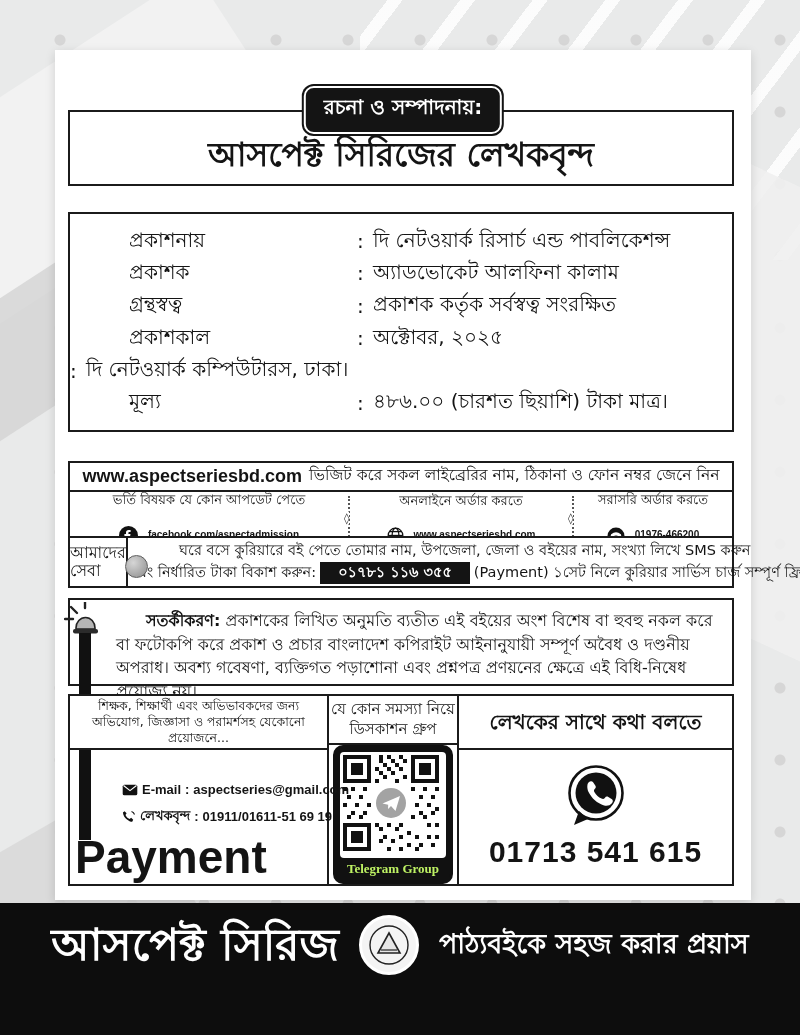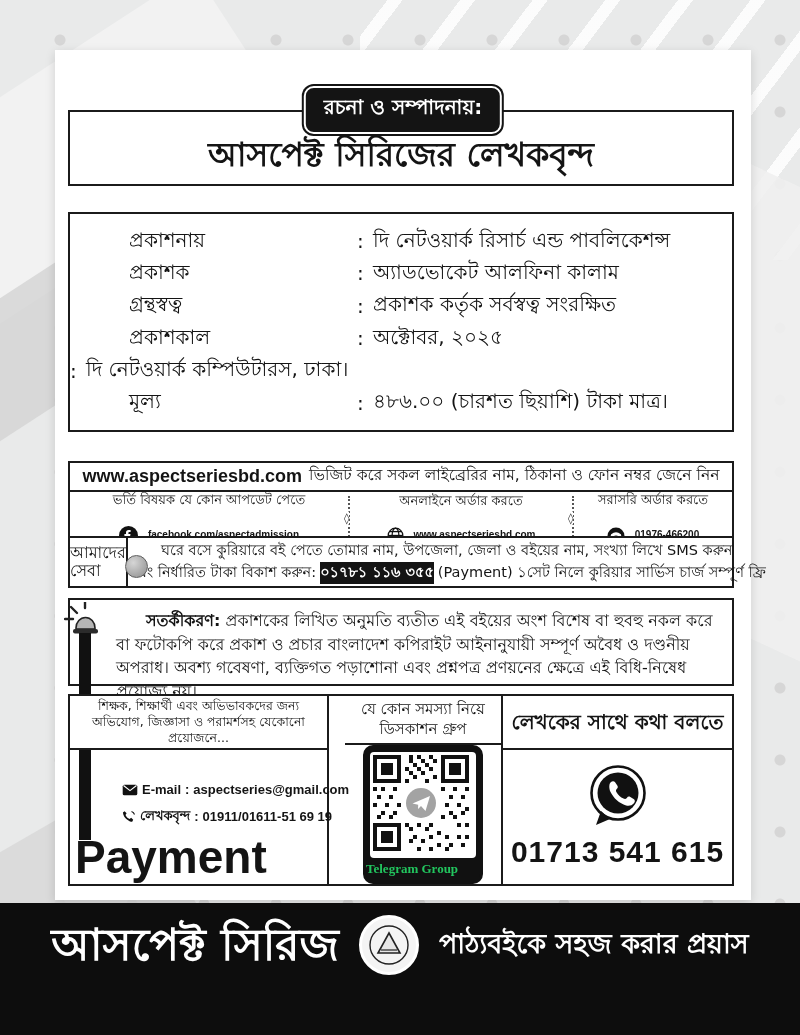--- a/index.html
+++ b/index.html
@@ -50,51 +50,51 @@
              background:#fff;color:#333;font-size:11px;line-height:1;padding:1px 0;}
 
   
   .sms-box{top:486px;height:52px;display:flex;}
   .sms-label{width:66px;border-right:2px solid #1b1b1b;display:flex;flex-direction:column;
              align-items:flex-start;justify-content:center;font-size:16px;line-height:1.12;box-sizing:border-box;}
   .coin{position:absolute;left:55px;top:17px;width:23px;height:23px;border-radius:50%;z-index:2;
         background:radial-gradient(circle at 35% 32%,#d6d6d6,#8c8c8c);border:1px solid #5e5e5e;box-sizing:border-box;}
   .sms-body{flex:1;display:flex;flex-direction:column;align-items:center;justify-content:center;
             font-size:14.5px;line-height:1.5;text-align:center;}
-  .hl-num{background:#141414;color:#fff;font-weight:bold;padding:0 0;}
+  .hl-num{background:#141414;color:#fff;font-weight:bold;padding:0 18px;}
   .sms-line2{display:flex;align-items:center;gap:4px;flex-wrap:nowrap;white-space:nowrap;}
 
   
   .warn-box{top:548px;height:88px;padding:9px 10px 0 46px;font-size:16px;line-height:1.48;}
   .warn-p{margin:0;text-indent:30px;}
   .warn-title{font-weight:bold;}
   .siren{position:absolute;left:-6px;top:2px;}
 
   
   .bottom-box{top:644px;height:192px;display:flex;}
   .bcol{display:flex;flex-direction:column;box-sizing:border-box;}
   .bcol1{width:259px;border-right:2px solid #1b1b1b;}
-  .bcol2{width:158px;border-right:2px solid #1b1b1b;margin-left:16px;}
+  .bcol2{width:130px;border-right:2px solid #1b1b1b;}
   .bcol3{flex:1;}
   .bhead{height:54px;border-bottom:2px solid #1b1b1b;display:flex;flex-direction:column;
          align-items:center;justify-content:center;text-align:center;box-sizing:border-box;line-height:1.3;}
   .bhead1{font-size:12.5px;}
   .bhead2{font-size:15px;}
   .bhead3{font-size:20px;font-weight:bold;}
   .b1body{position:relative;flex:1;}
   .hbar{position:absolute;left:9px;top:0;width:12px;height:90px;background:#111;}
   .erow{position:absolute;left:52px;display:flex;align-items:center;gap:4px;
         font-size:13px;font-weight:bold;font-family:"Liberation Sans",sans-serif;white-space:nowrap;}
   .erow1{top:32px;} .erow2{top:56px;}
   .helpline{position:absolute;left:5px;bottom:4px;font-size:46px;font-weight:bold;
             font-family:"Liberation Sans",sans-serif;letter-spacing:0px;line-height:1;}
   .b2body{flex:1;display:flex;align-items:center;justify-content:center;}
   .qr-frame{width:114px;background:#111;border:3px solid #111;border-radius:10px;overflow:hidden;}
   .qr-white{background:#fff;margin:4px 4px 0;padding:3px;border-radius:4px;}
-  .qr-label{color:#22c55e;font-family:"Liberation Serif",serif;font-weight:bold;
+  .qr-label{color:#bef264;text-align:center;font-family:"Liberation Serif",serif;font-weight:bold;
             font-size:13px;padding:3px 0 4px;}
   .b3body{flex:1;display:flex;flex-direction:column;align-items:center;justify-content:center;gap:8px;}
   .wa-number{font-size:30px;font-weight:bold;font-family:"Liberation Sans",sans-serif;letter-spacing:1px;}
 
   
   .footer{position:absolute;left:0;top:903px;width:800px;height:132px;background:#0d0d0d;color:#fff;}
   .fwrap{display:flex;align-items:center;justify-content:center;gap:20px;padding-top:12px;}
   .fbrand{font-size:44px;font-weight:bold;line-height:1.2;}
   .flogo{width:54px;height:54px;border-radius:50%;background:#f4f4f4;border:3px solid #fff;
          display:flex;align-items:center;justify-content:center;box-sizing:content-box;}

